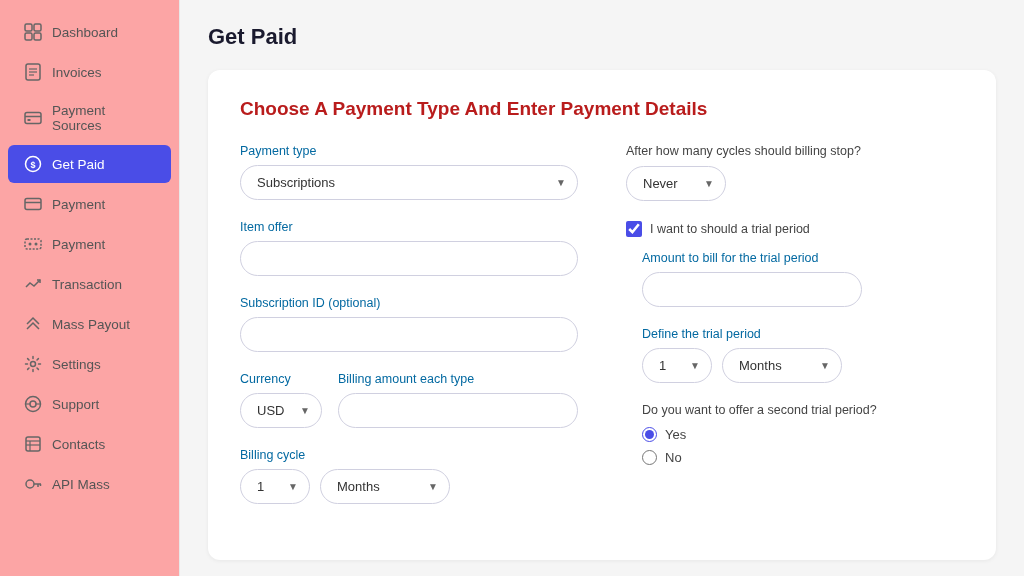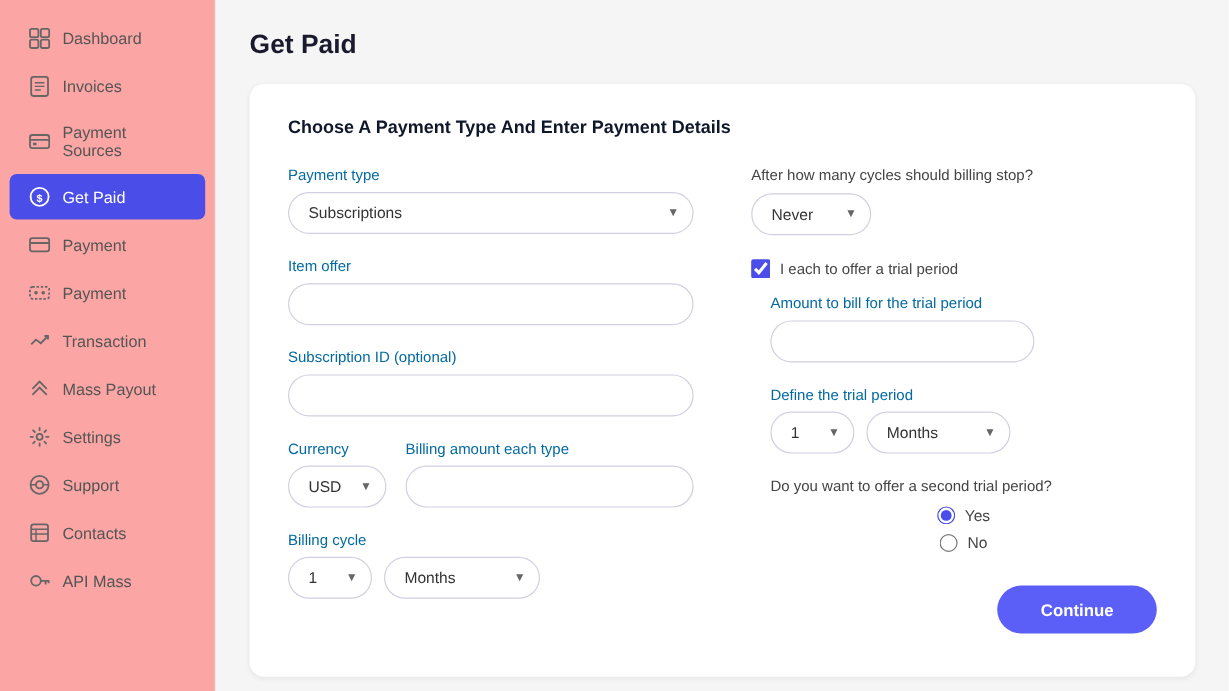--- a/index.html
+++ b/index.html
@@ -55,23 +55,23 @@
     }
 
     .card {
       background: #fff;
       border-radius: 12px;
       padding: 28px 32px 36px;
       box-shadow: 0 1px 4px rgba(0,0,0,0.06);
     }
 
     .card-title {
-      font-size: 15px;
+      font-size: 19px;
       font-weight: 600;
-      color: #0f172a;
+      color: #b91c1c;
       margin-bottom: 24px;
     }
 
     .form-layout {
       display: flex;
       gap: 48px;
     }
 
     .form-left {
       flex: 1;
@@ -211,21 +211,20 @@
 
     .radio-group {
       display: flex;
       flex-direction: column;
       gap: 8px;
     }
     .radio-item {
       display: flex;
       align-items: center;
       gap: 8px;
-      justify-content: center;
     }
     .radio-item input[type="radio"] {
       accent-color: #4a4de7;
       width: 15px;
       height: 15px;
       cursor: pointer;
     }
     .radio-item label {
       font-size: 13px;
       color: #444;
@@ -475,21 +474,21 @@
               <option>After 3</option>
               <option>After 6</option>
               <option>After 12</option>
             </select>
             <span class="select-arrow">▼</span>
           </div>
         </div>
 
         <div class="checkbox-row">
           <input type="checkbox" id="trial-cb" checked="" style="">
-          <label for="trial-cb">I each to offer a trial period</label>
+          <label for="trial-cb">I want to should a trial period</label>
         </div>
 
         <div class="trial-period-section">
 
           <div class="form-group" style="margin-left:16px;">
             <label class="form-label">Amount to bill for the trial period</label>
             <input type="text" class="form-input" placeholder="" style="max-width: 220px;">
           </div>
 
           <div class="form-group" style="margin-left:16px;">
@@ -524,18 +523,17 @@
               </div>
               <div class="radio-item">
                 <input type="radio" name="second-trial" id="no-radio" style="">
                 <label for="no-radio">No</label>
               </div>
             </div>
           </div>
 
         </div>
 
-        <button class="btn-continue">Continue</button>
 
       </div>
     </div>
   </div>
 </main>
 
 </body></html>

